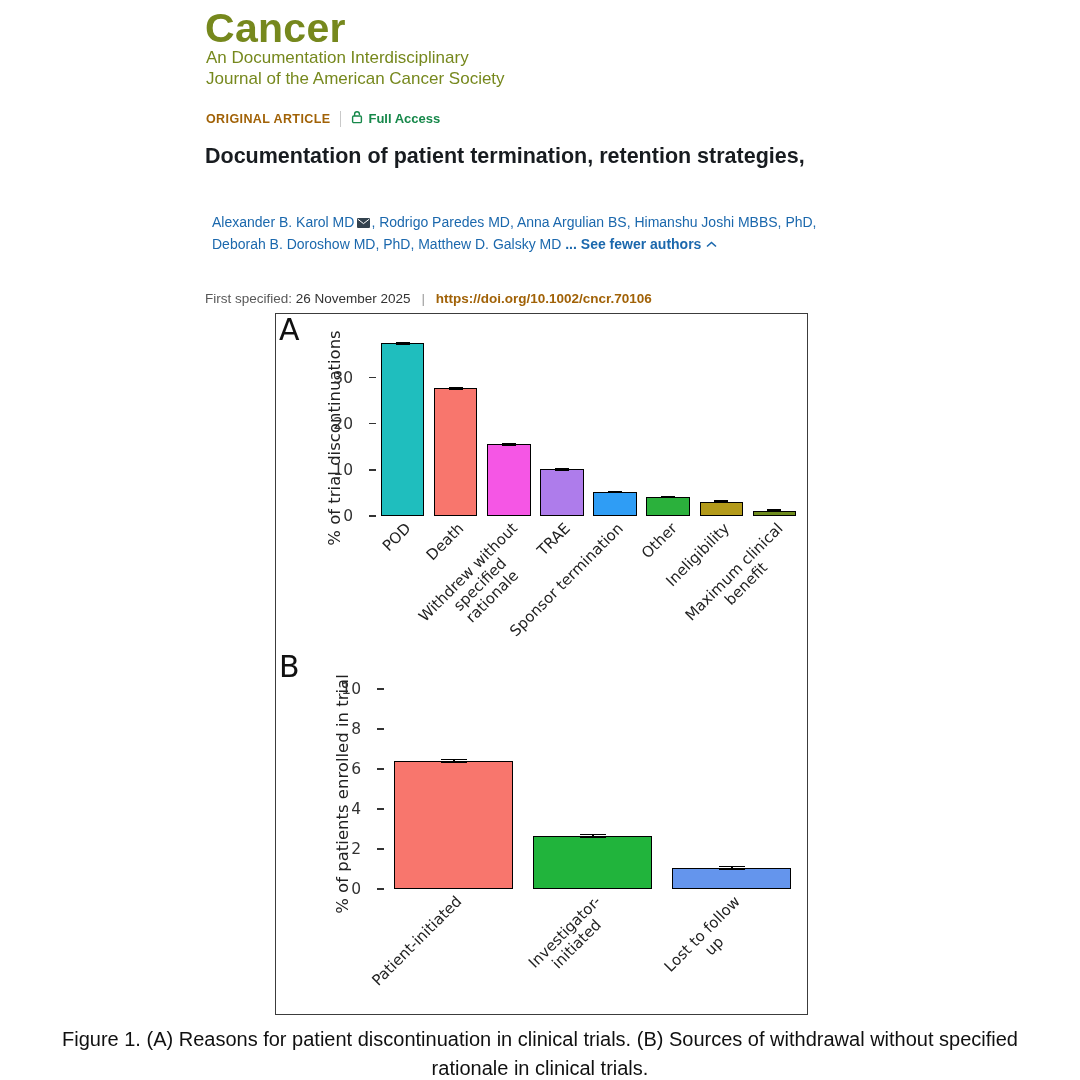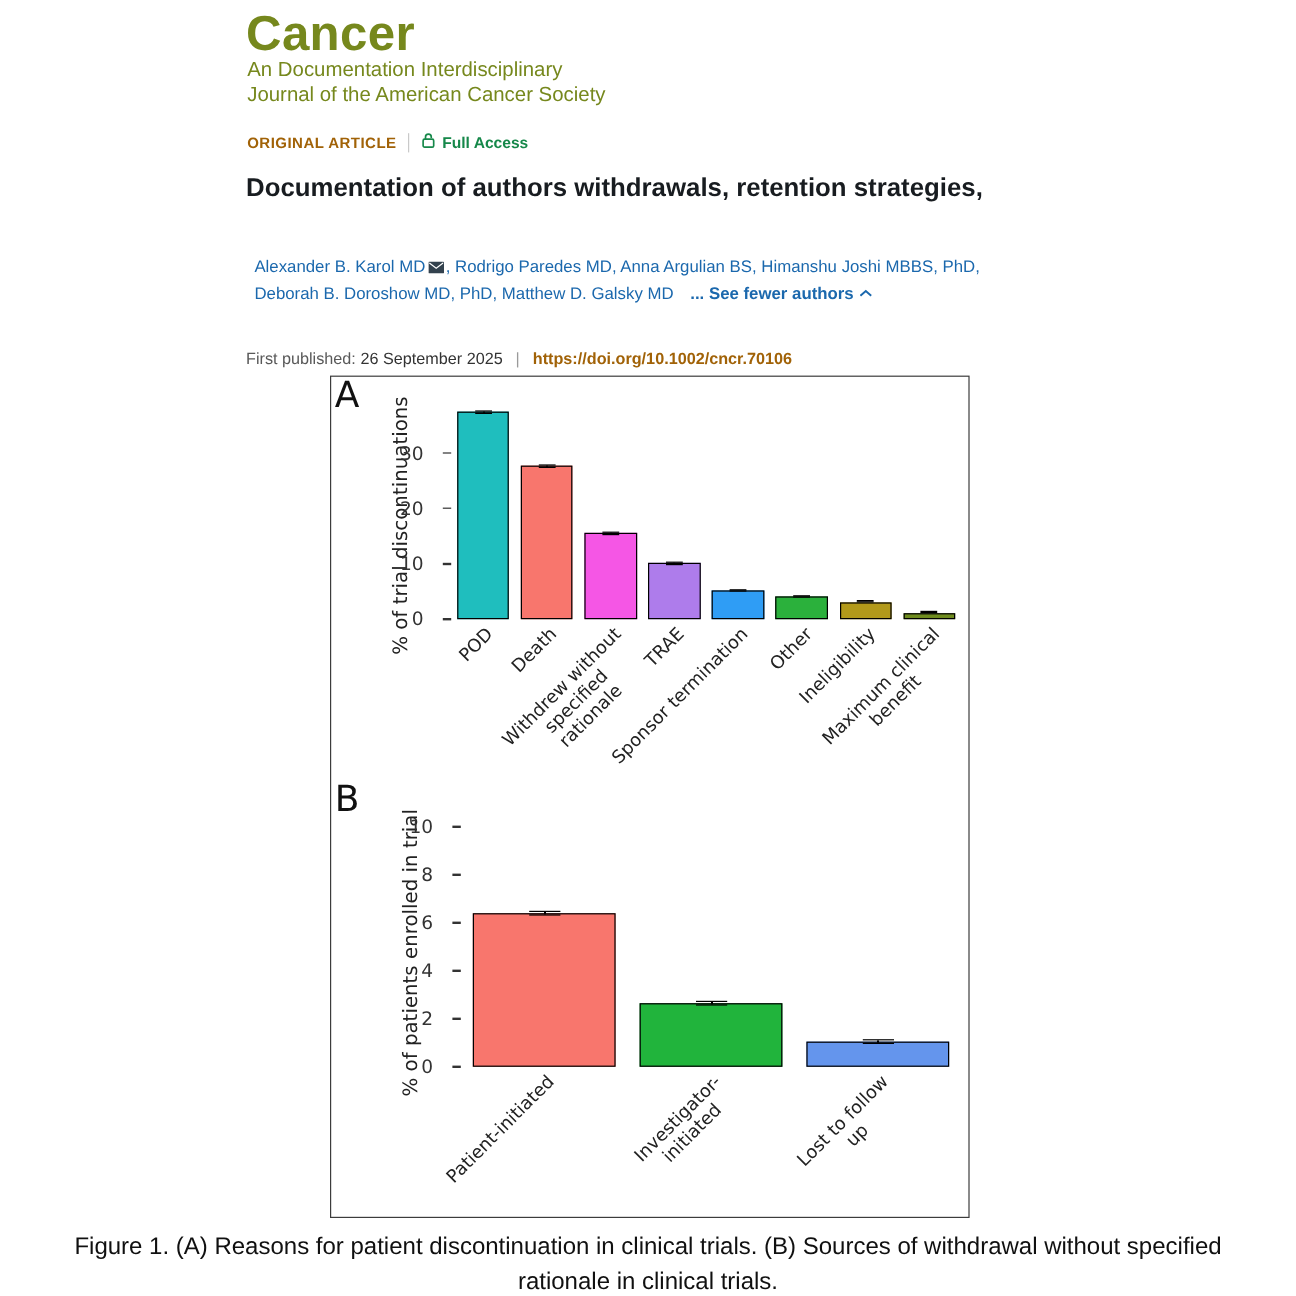--- a/index.html
+++ b/index.html
@@ -15,21 +15,21 @@
 
   .kicker-row { position:absolute; left:206px; top:110px; display:flex; align-items:center; gap:10px; font-size:12.5px; }
   .kicker { color:#a16207; letter-spacing:0.4px;font-weight:bold; }
   .vsep { width:1px; height:16px; background:#c9c9c9; }
   .access { display:flex; align-items:center; gap:5px; color:#16884a; font-weight:700; font-size:13px; }
 
   .title { position:absolute; left:205px; top:141px; font-size:21.5px; font-weight:700; color:#181c20; line-height:30px; }
 
   .authors { position:absolute; left:212px; top:212px; font-size:14px; color:#1b68ad; line-height:20px; }
   .authors .line { white-space:nowrap; }
-  .see-fewer { font-weight:700; cursor:pointer;margin-left:10px; }
+  .see-fewer { font-weight:700; cursor:pointer; }
   .env-icon { display:inline-block; vertical-align:-1px; margin:0 1px 0 3px; }
   .caret-icon { display:inline-block; vertical-align:1px; margin-left:5px; }
 
   .pub { position:absolute; left:205px; top:291px; font-size:13.5px; color:#595959; white-space:nowrap; }
   .pub .date { color:#333; }
   .pub .psep { color:#9a9a9a; margin:0 7px; }
   .pub .doi { color:#a16207; font-weight:700; cursor:pointer; }
 
   
   .figure { position:absolute; left:275px; top:313px; width:533px; height:702px; border:1.5px solid #3c3c3c; background:#fff; font-family:"DejaVu Sans",sans-serif; }
@@ -87,41 +87,41 @@
         <svg width="12" height="14" viewBox="0 0 12 14">
           <path d="M3.6 6 V4.1 a2.4 2.4 0 0 1 4.8 0 V5" stroke="#16884a" stroke-width="1.4" fill="none"></path>
           <rect x="1.6" y="6" width="8.8" height="6.6" rx="1.2" stroke="#16884a" stroke-width="1.4" fill="none"></rect>
         </svg>
       </span>
       <span>Full Access</span>
     </span>
   </div>
 
   <div class="title">
-    <div>Documentation of authors withdrawals, retention strategies,</div>
+    <div>Documentation of patient termination, retention strategies,</div>
   </div>
 
   <div class="authors">
     <div class="line">
       <span>Alexander B. Karol MD</span><span class="env-icon"><svg width="13" height="10" viewBox="0 0 13 10">
             <rect width="13" height="10" rx="1" fill="#33424e"></rect>
             <path d="M0.8 1.2 L6.5 5.6 L12.2 1.2" stroke="#fff" stroke-width="1" fill="none"></path>
           </svg></span><span>, Rodrigo Paredes MD, Anna Argulian BS, Himanshu Joshi MBBS, PhD,</span>
     </div>
     <div class="line">
       <span>Deborah B. Doroshow MD, PhD, Matthew D. Galsky MD</span>
       <span class="see-fewer">... See fewer authors</span><span class="caret-icon"><svg width="11" height="7" viewBox="0 0 11 7">
             <path d="M1 5.5 L5.5 1.5 L10 5.5" stroke="#1b68ad" stroke-width="1.6" fill="none"></path>
           </svg></span>
     </div>
   </div>
 
   <div class="pub">
-    <span>First published:</span>
-    <span class="date">26 September 2025</span>
+    <span>First specified:</span>
+    <span class="date">26 November 2025</span>
     <span class="psep">|</span>
     <span class="doi">https://doi.org/10.1002/cncr.70106</span>
   </div>
 
   <div class="figure">
     <div class="chart chartA">
       <div class="panel-letter">A</div>
       <div class="ylab">% of trial discontinuations</div>
       <div class="yticks">
           <div class="ytick" style="bottom: -9px;">

